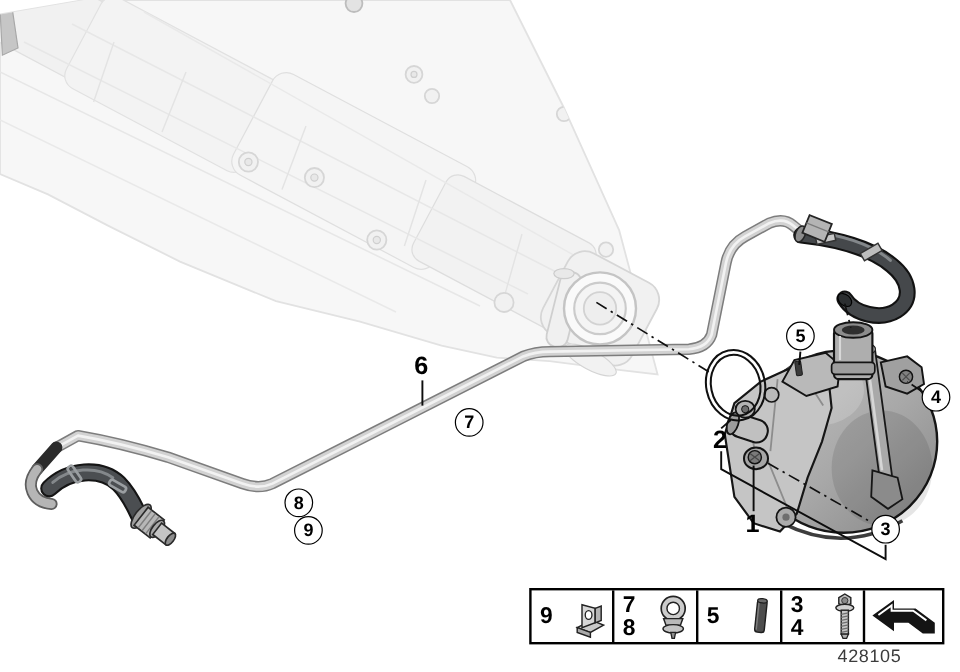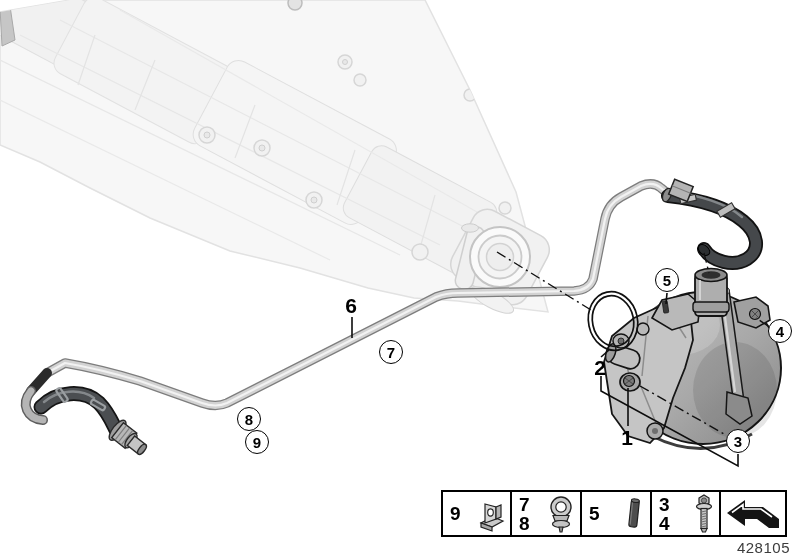--- a/index.html
+++ b/index.html
@@ -15,21 +15,21 @@
       font-weight:700;font-size:15px;color:#000;box-sizing:border-box;line-height:1;}
   
   .legend{position:absolute;left:441px;top:490px;width:346px;height:47px;
           border:2px solid #000;background:#fff;display:flex;box-sizing:border-box;z-index:5;}
   .lcell{border-right:2px solid #000;display:flex;align-items:center;
          padding:2px 3px 2px 7px;box-sizing:border-box;}
   .lcell:last-child{border-right:none;justify-content:center;padding:2px;}
   .lnum{font-weight:700;font-size:19px;line-height:19px;color:#000;}
   .lnums{display:flex;flex-direction:column;justify-content:center;}
   .licon{margin-left:auto;display:block;}
-  .pn{position:absolute;left:698px;top:539px;width:92px;text-align:right;
+  .pn{position:absolute;left:698px;top:539px;width:92px;text-align:left;
       font-size:15px;letter-spacing:0.5px;color:#3c3c3c;z-index:5;}
 </style>
 </head>
 <body>
 
 <div class="stage">
 
   <svg class="art" width="800" height="560" viewBox="0 0 800 560">
     <defs>
       <clipPath id="engclip">

